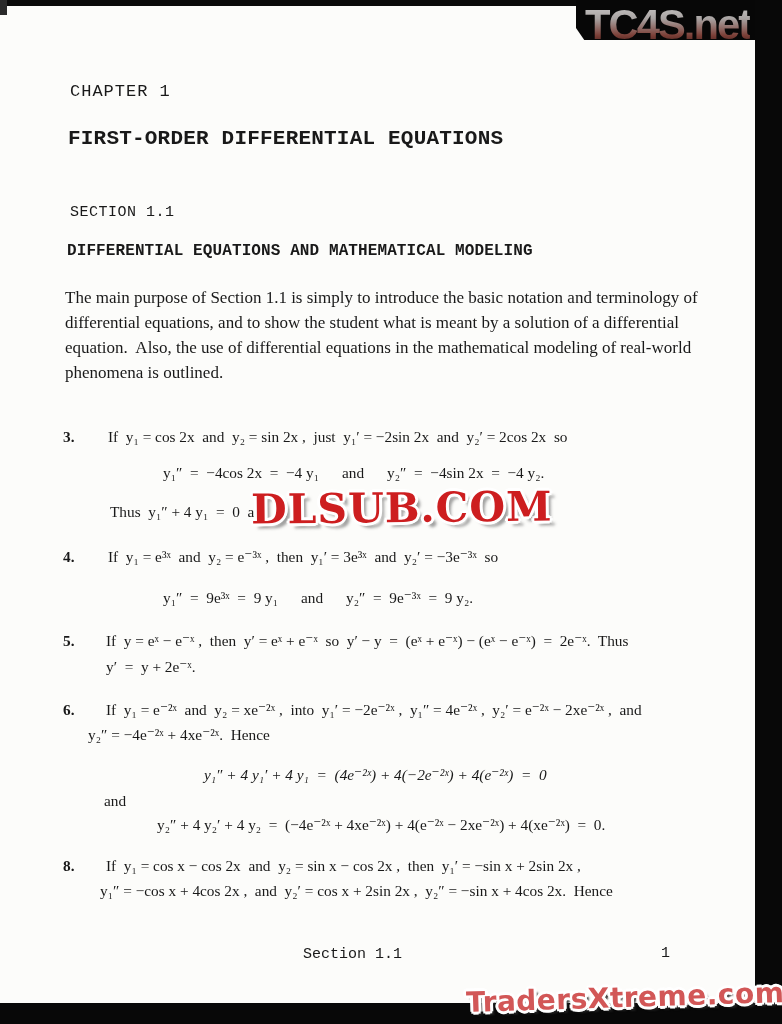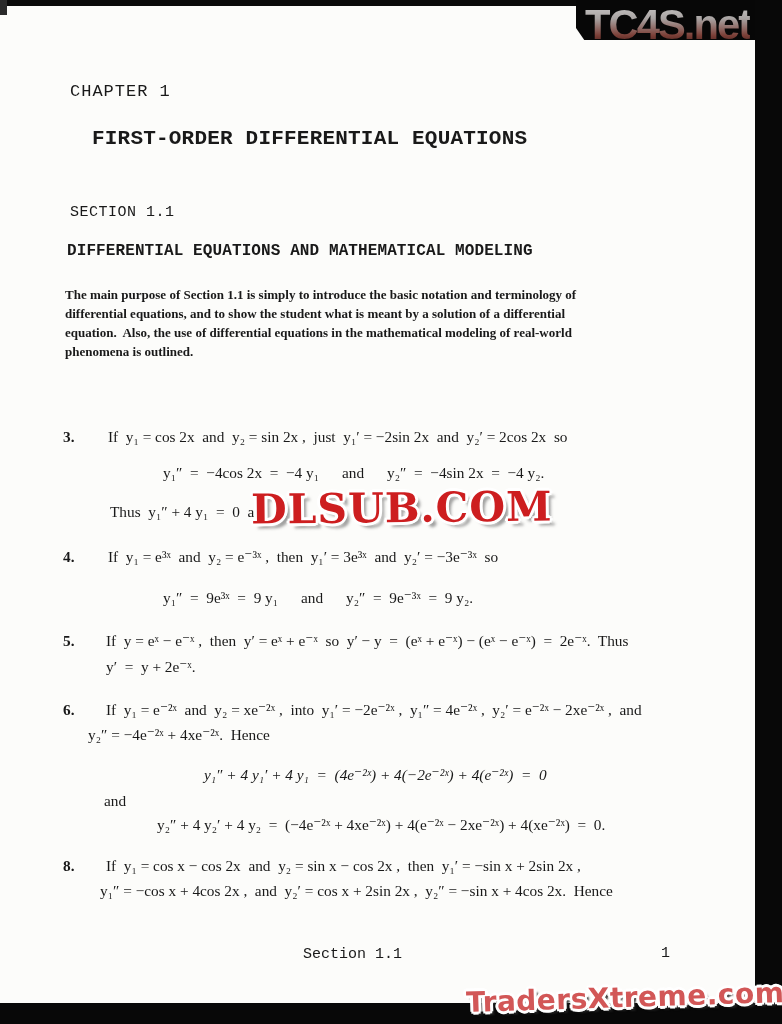--- a/index.html
+++ b/index.html
@@ -44,24 +44,24 @@
     text-shadow:
       -2px -2px 0 #fff, 2px -2px 0 #fff, -2px 2px 0 #fff, 2px 2px 0 #fff,
       -3px 0 0 #fff, 3px 0 0 #fff, 0 -3px 0 #fff, 0 3px 0 #fff,
       4px 4px 2px rgba(35,35,35,0.85);
   }
 
   
   .sans { font-family:Liberation Mono, monospace; }
   .abs  { position:absolute; z-index:3; }
   .chapter-label { left:70px; top:82px;  font-size:17px; letter-spacing:1px; }
-  .chapter-title { left:68px; top:127px; font-size:21px; font-weight:700; letter-spacing:0.2px;margin-left:24px; }
+  .chapter-title { left:68px; top:127px; font-size:21px; font-weight:700; letter-spacing:0.2px; }
   .section-label { left:70px; top:204px; font-size:15px; letter-spacing:0.5px; }
   .section-title { left:67px; top:242px; font-size:16px; font-weight:700; letter-spacing:0.1px; }
-  .para { font-size:13px; line-height:19px; white-space:pre-wrap;font-weight:bold; }
+  .para { font-size:17px; line-height:25px; white-space:pre-wrap; }
   .para-intro { left:65px; top:285px; width:640px; }
   .para-note  { left:65px; top:372px; width:660px; }
   .math { font-size:15.3px; white-space:pre; }
   .pnum { font-weight:700; font-size:15.3px; }
   .footer-section { left:303px; top:946px; font-size:15px; }
   .page-number    { left:661px; top:945px; font-size:15px; }
 </style>
 </head>
 <body>
 

